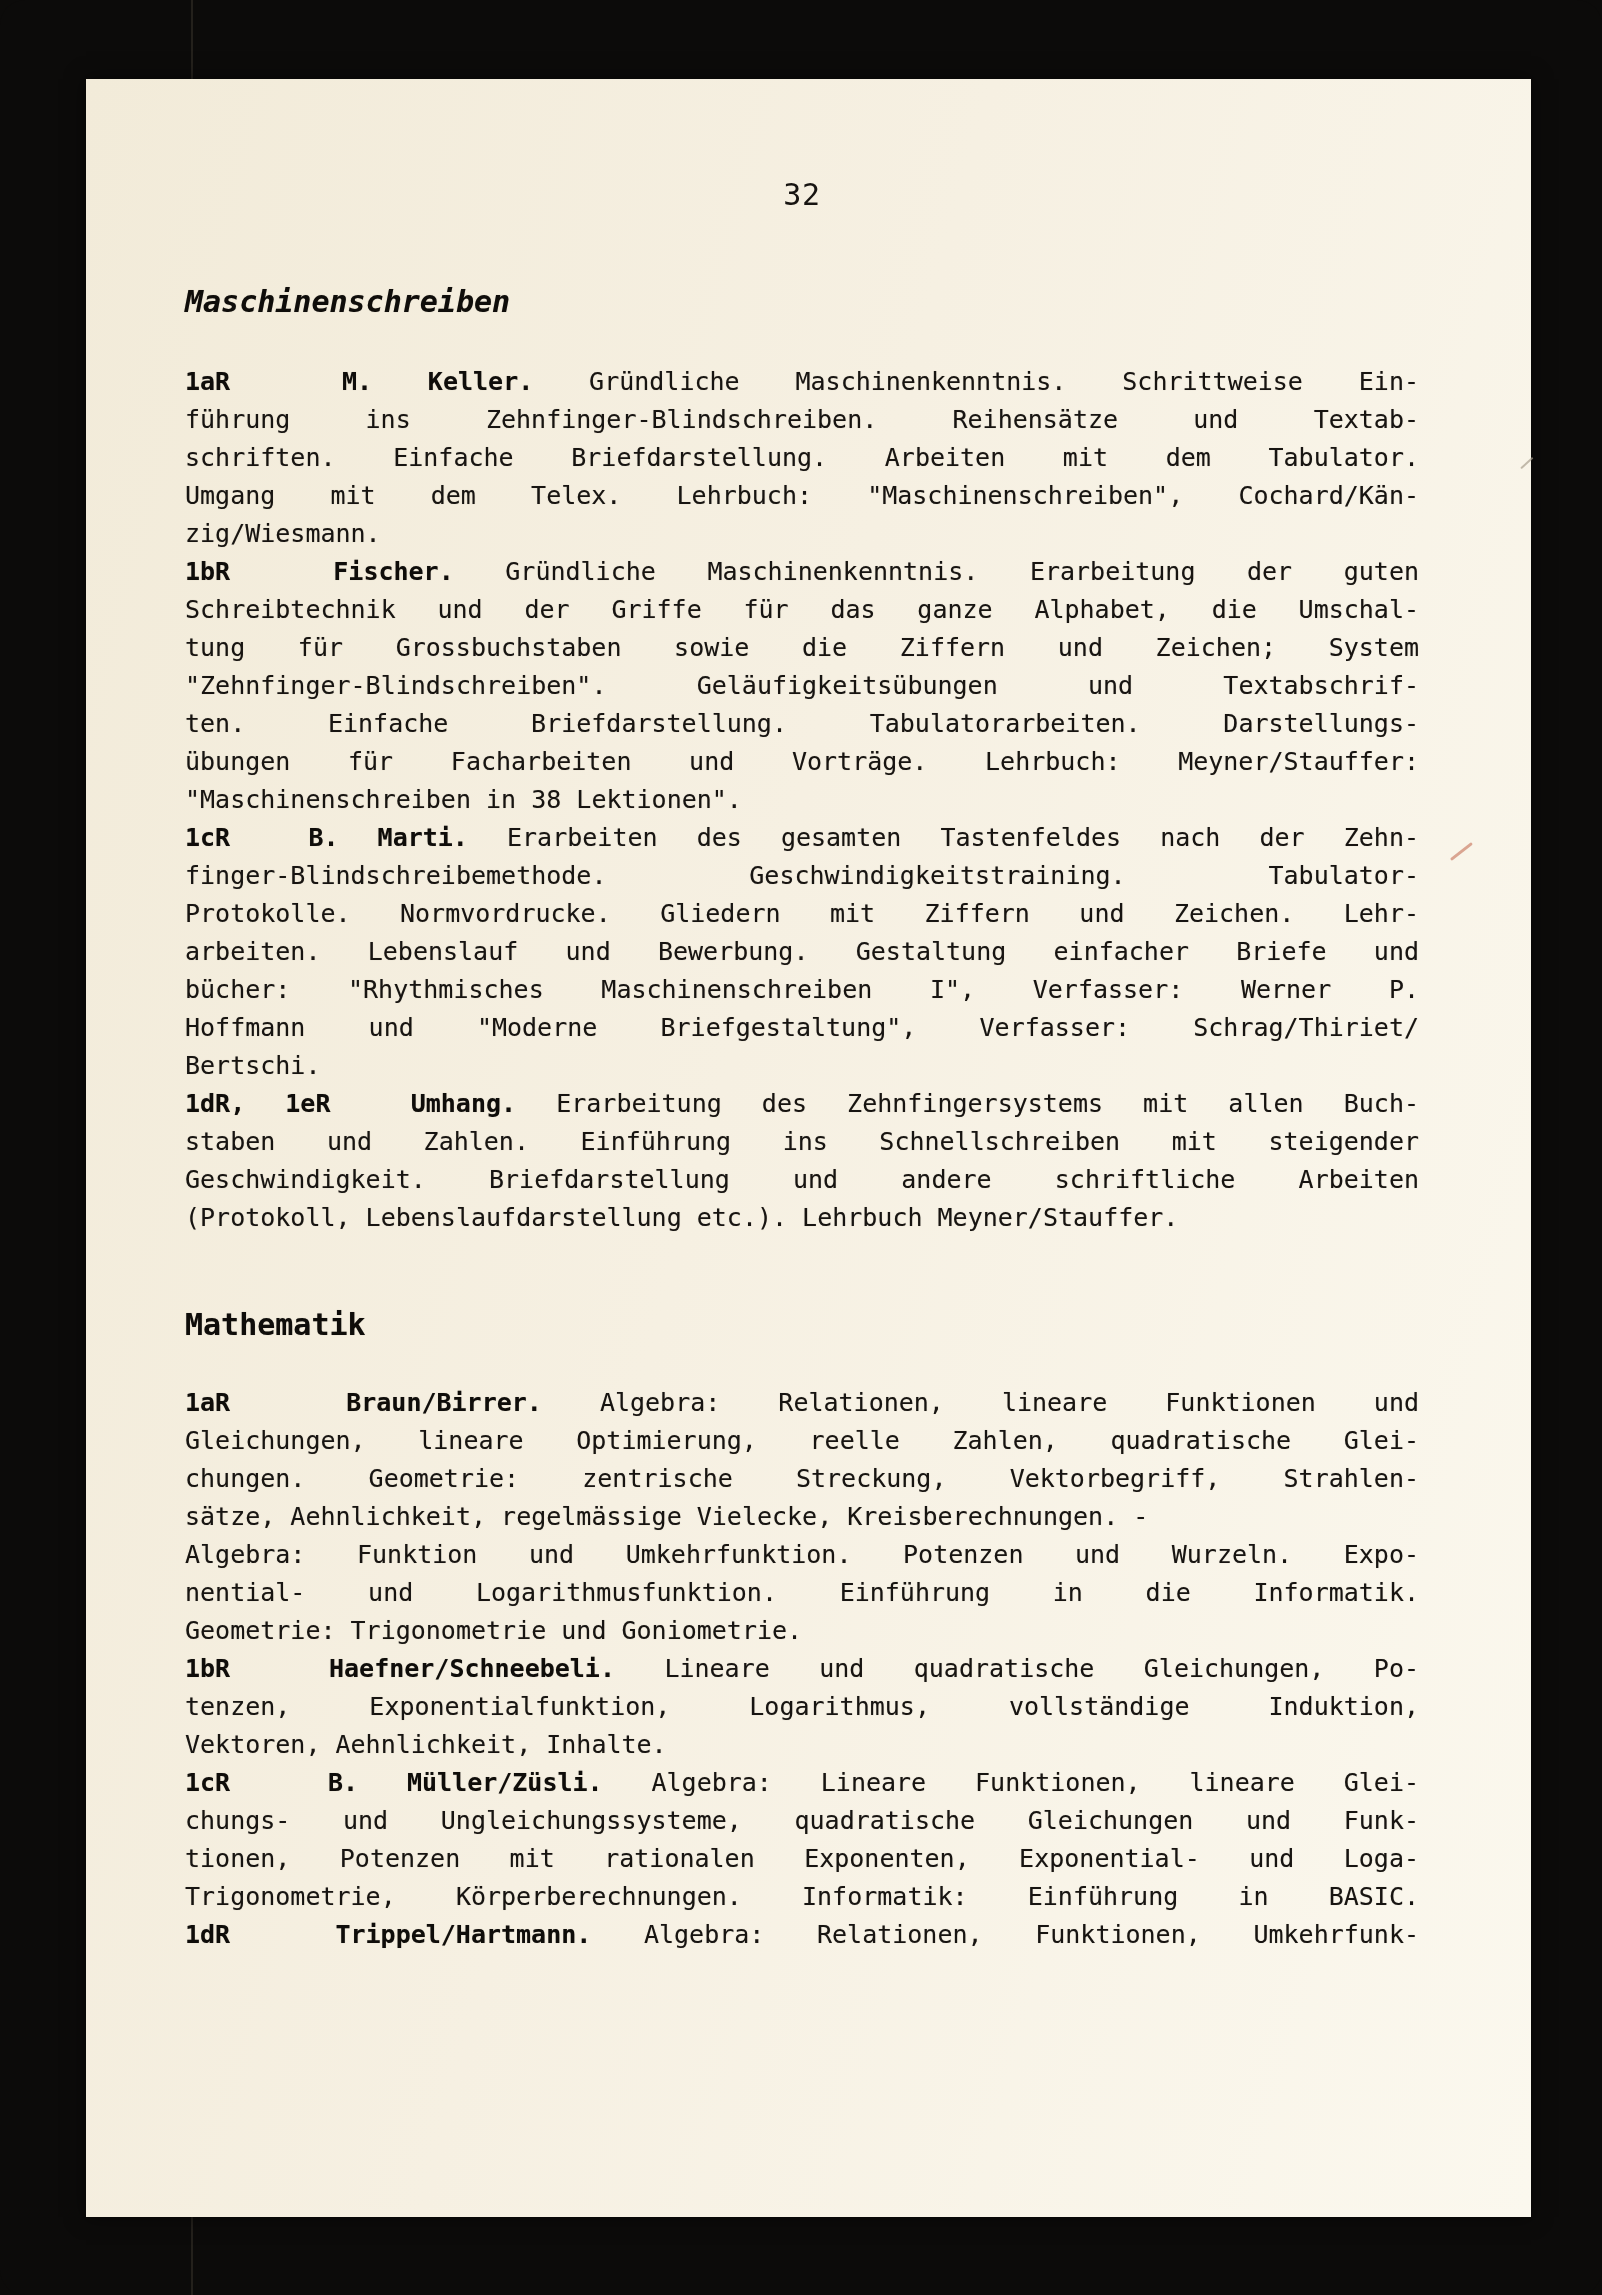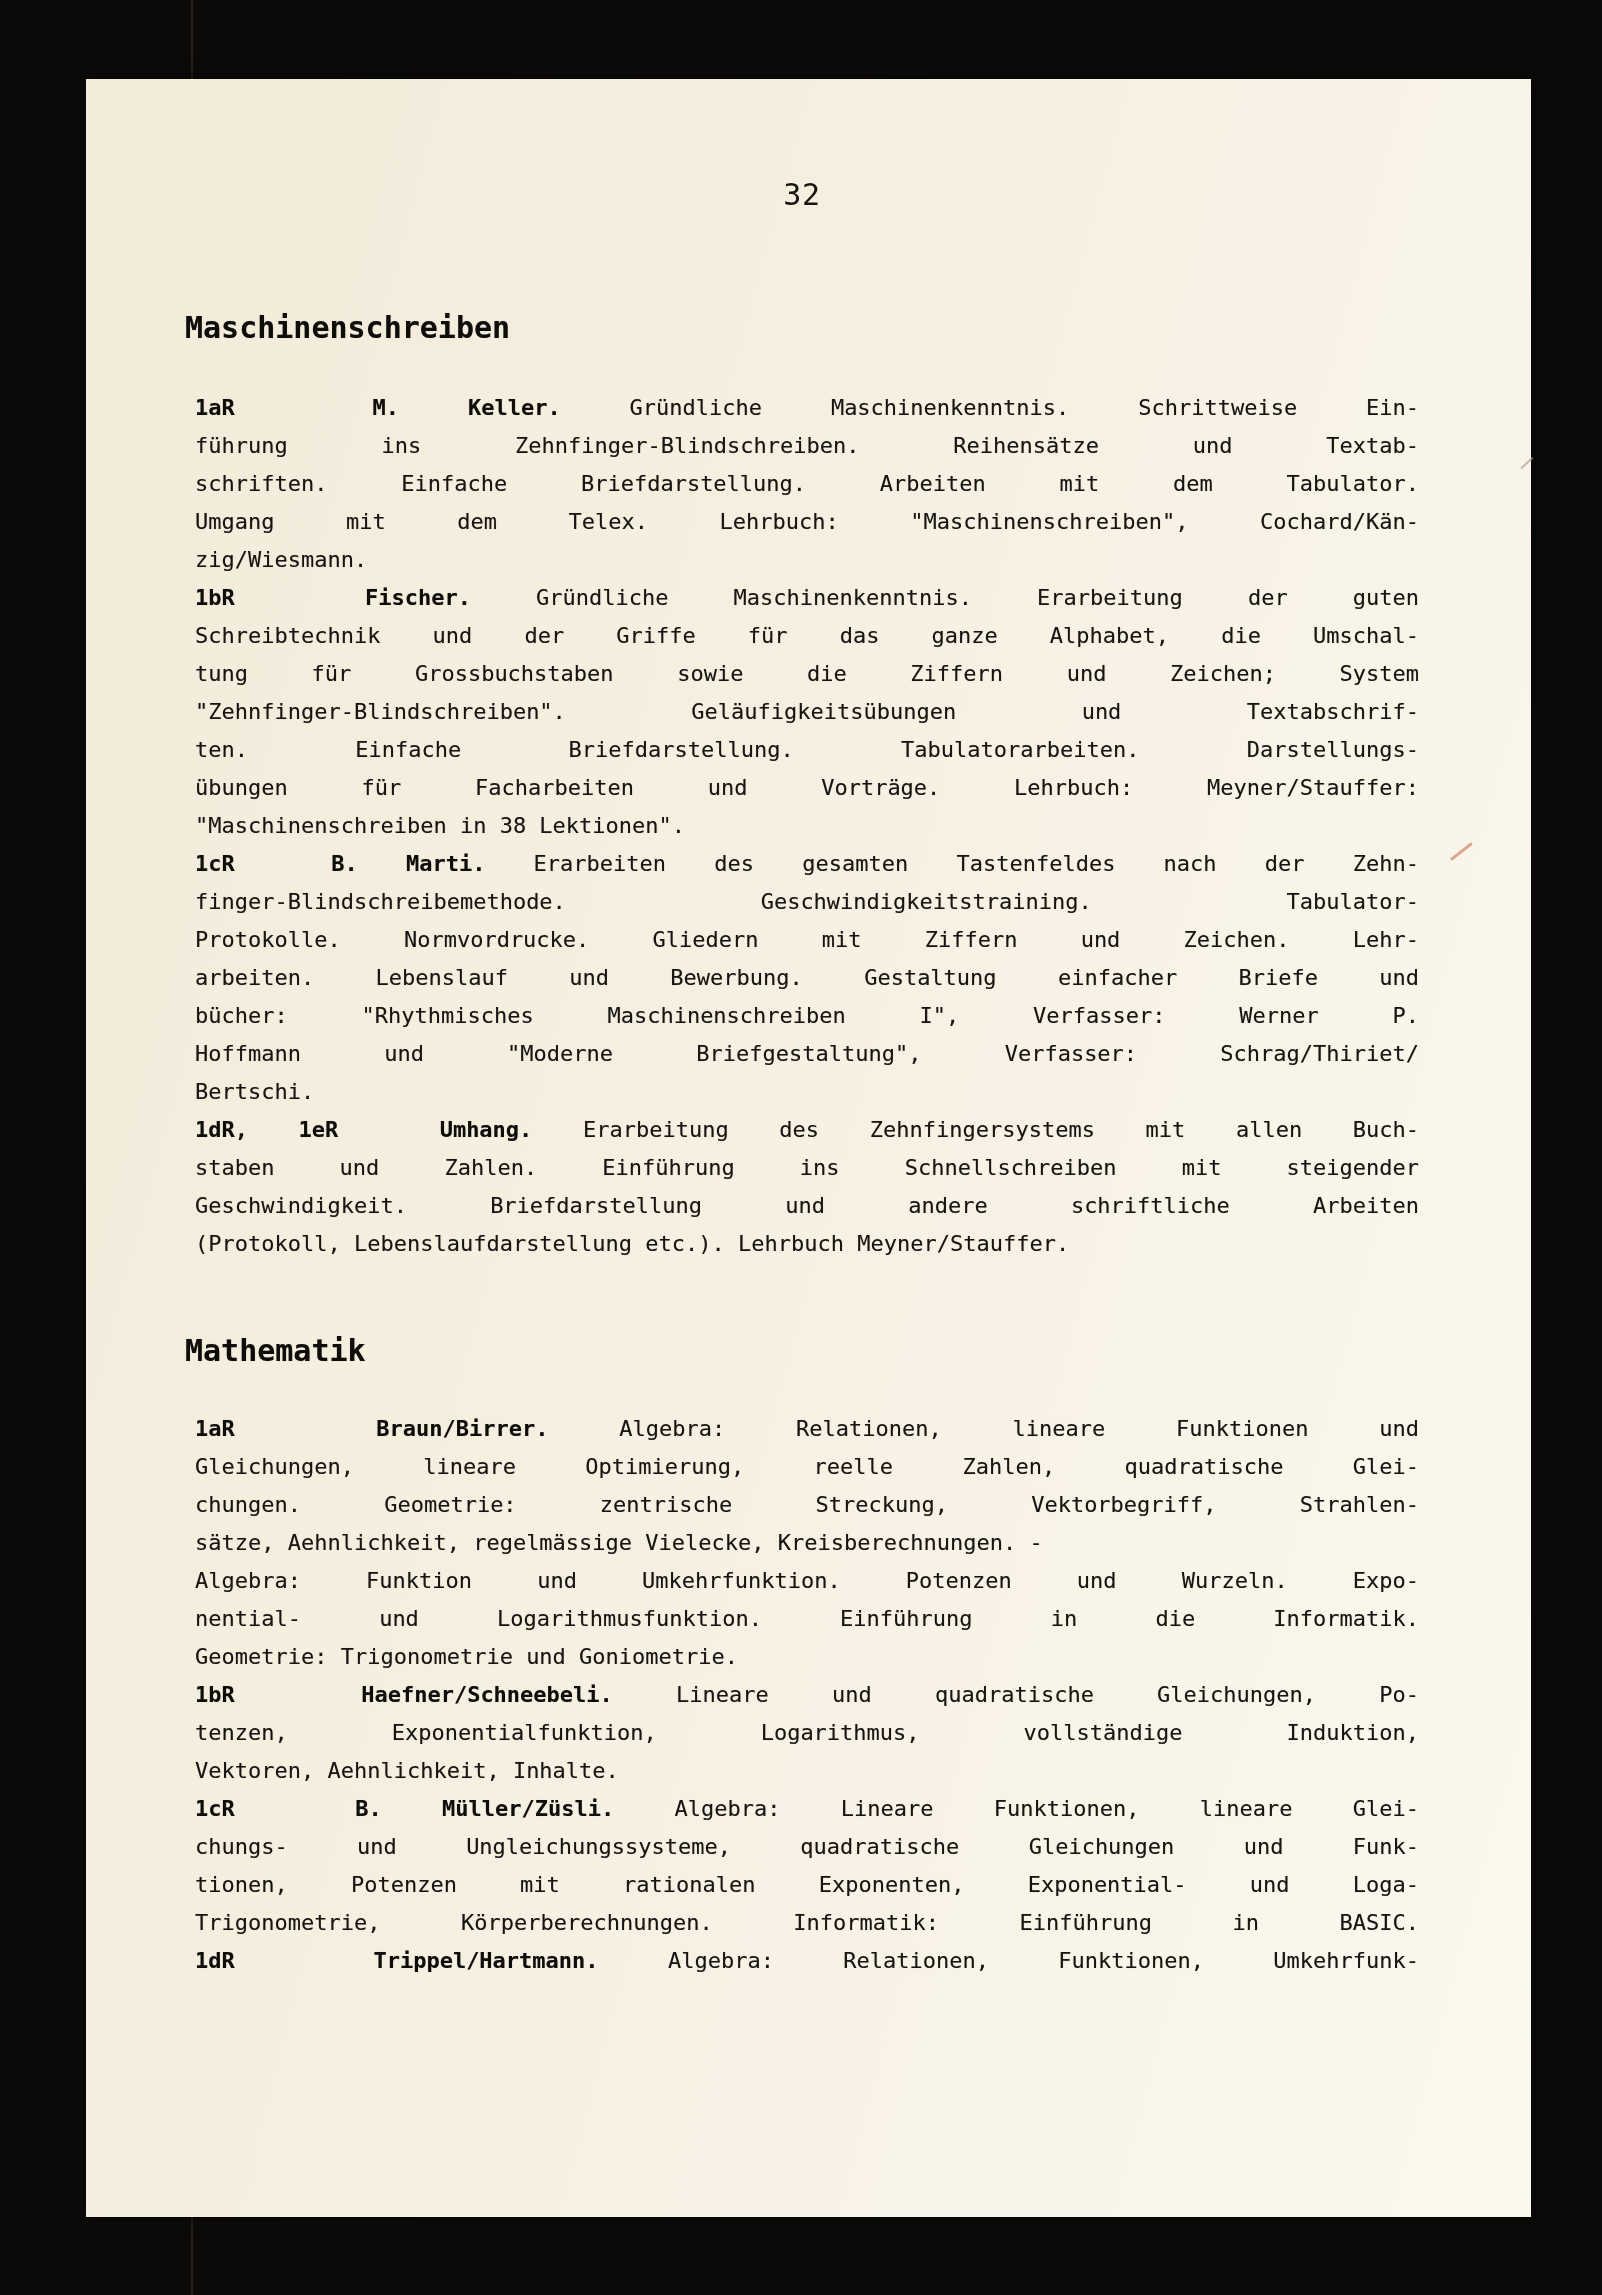--- a/index.html
+++ b/index.html
@@ -47,31 +47,30 @@
     letter-spacing: 0.8px;
   }
   .heading {
     font-size: 30px;
     line-height: 38px;
     font-weight: bold;
     margin: 0;
     color: #0f0d0a;
     text-shadow: 0 0 0.8px rgba(20,15,10,0.35);
   }
-  .section:first-of-type .heading { margin: 95px 0 42px 0; }
+  .section:first-of-type .heading { margin: 69px 0 42px 0; font-style: italic; }
   .section:last-of-type  .heading { margin: 69px  0 40px 0; }
   .para { margin: 0; }
   .ln {
-    font-size: 22px;
+    font-size: 25px;
     line-height: 38px;
     white-space: pre-wrap;
     text-align: justify;
     text-align-last: justify;
     text-shadow: 0 0 0.8px rgba(25,20,12,0.30);
-    margin-left: 10px;
   }
   .ln.rag { text-align-last: left; }
   .ln b { font-weight: bold; color: #0f0d0a; }
   
   .mark-pink {
     position: absolute;
     left: 1362px;
     top: 771px;
     width: 27px;
     height: 3.2px;

